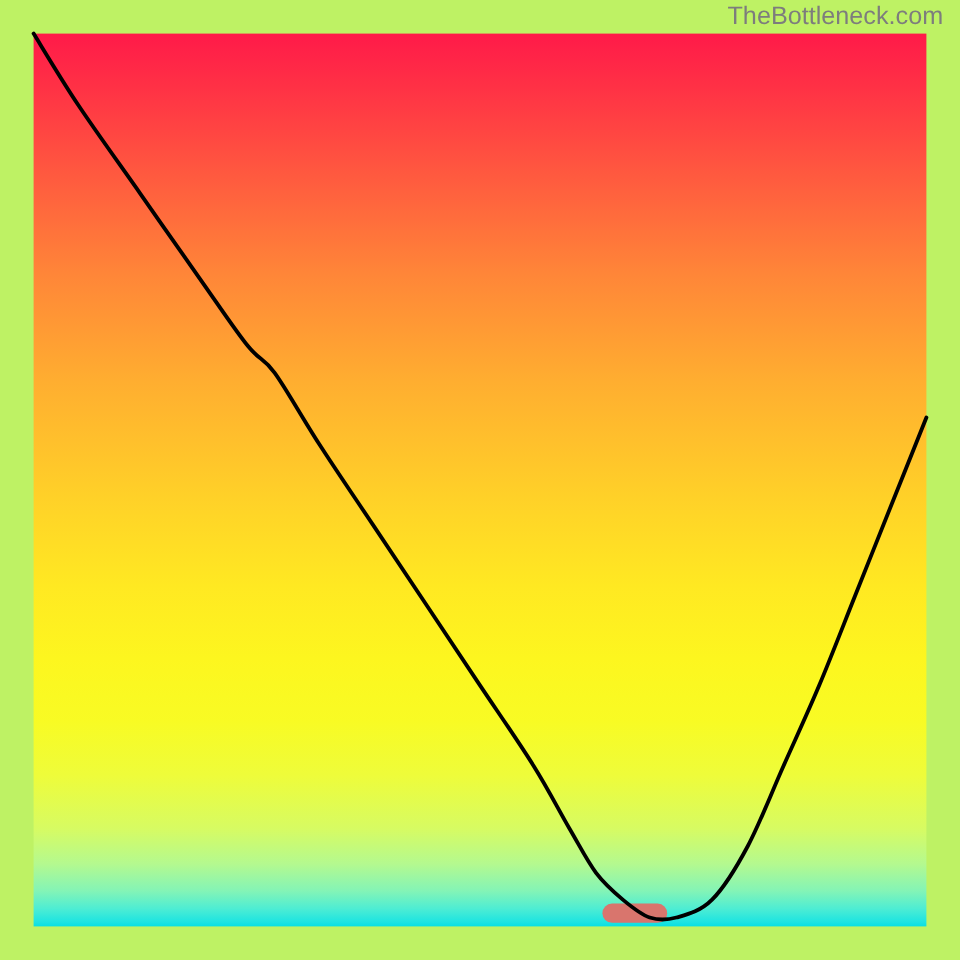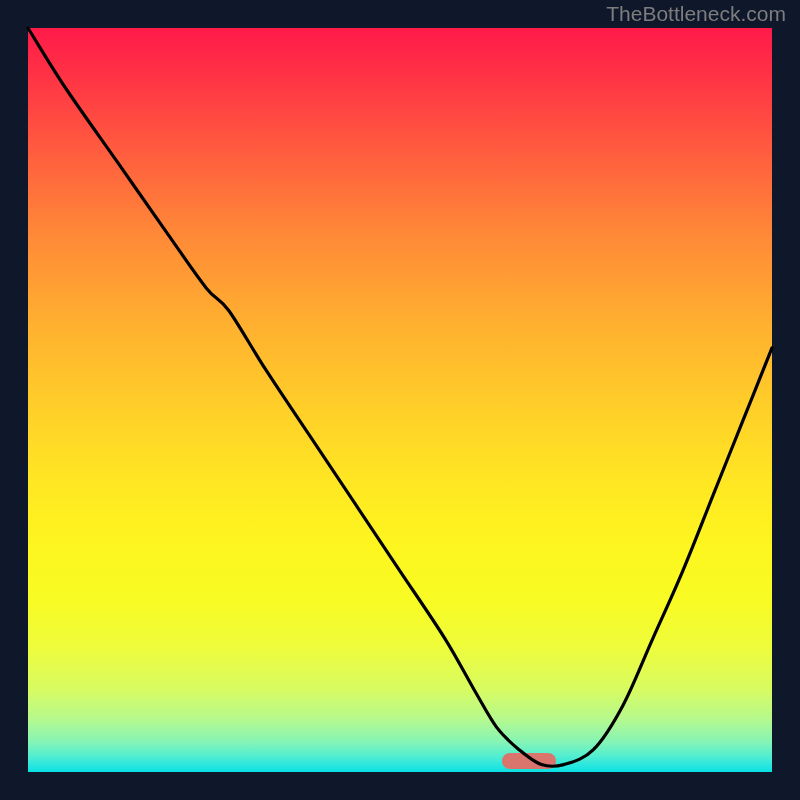--- a/index.html
+++ b/index.html
@@ -10,21 +10,21 @@
     background: #000;
     overflow: hidden;
     font-family: Arial, Helvetica, sans-serif;
   }
   .frame {
     position: absolute;
     left: 0;
     top: 0;
     width: 800px;
     height: 800px;
-    background: #0f172a;
+    background: #bef264;
   }
   .watermark {
     position: absolute;
     top: 2px;
     right: 14px;
     color: #7d7d7d;
     font-size: 21px;
     font-family: Arial, sans-serif;
     letter-spacing: 0px;
   }

